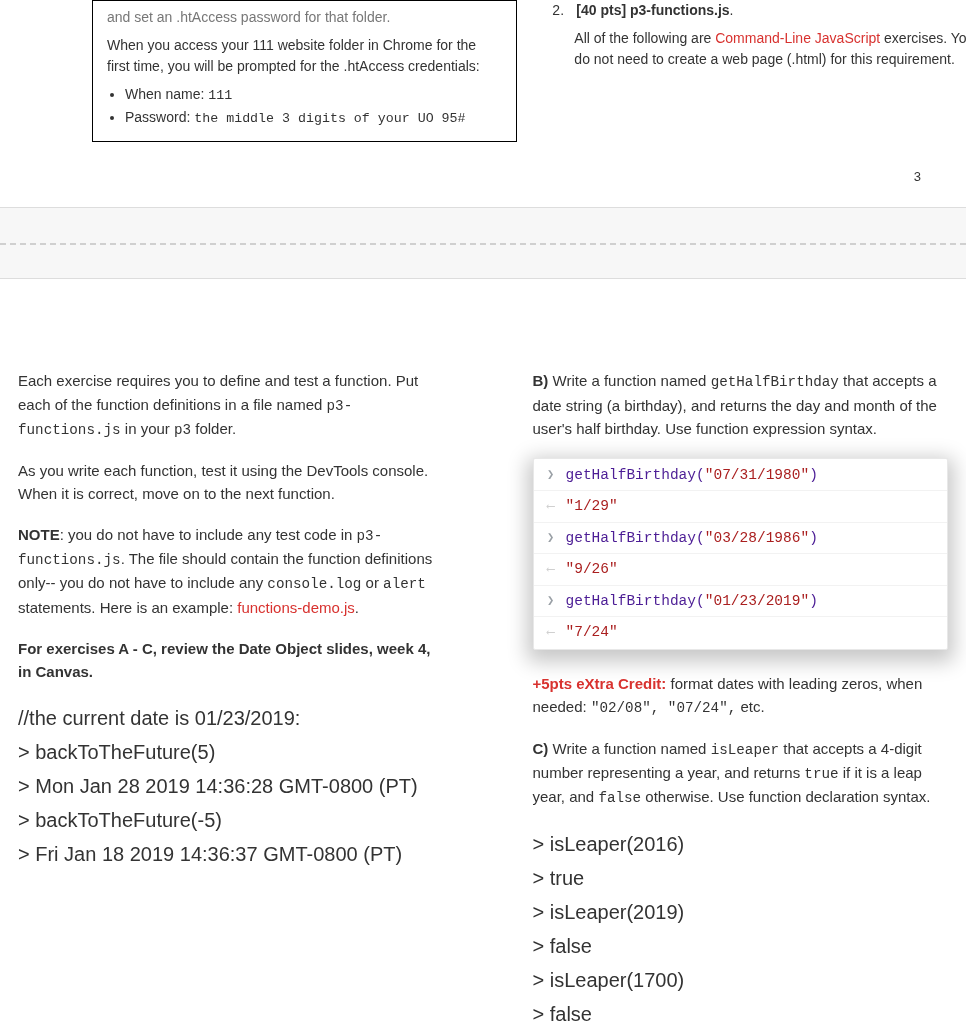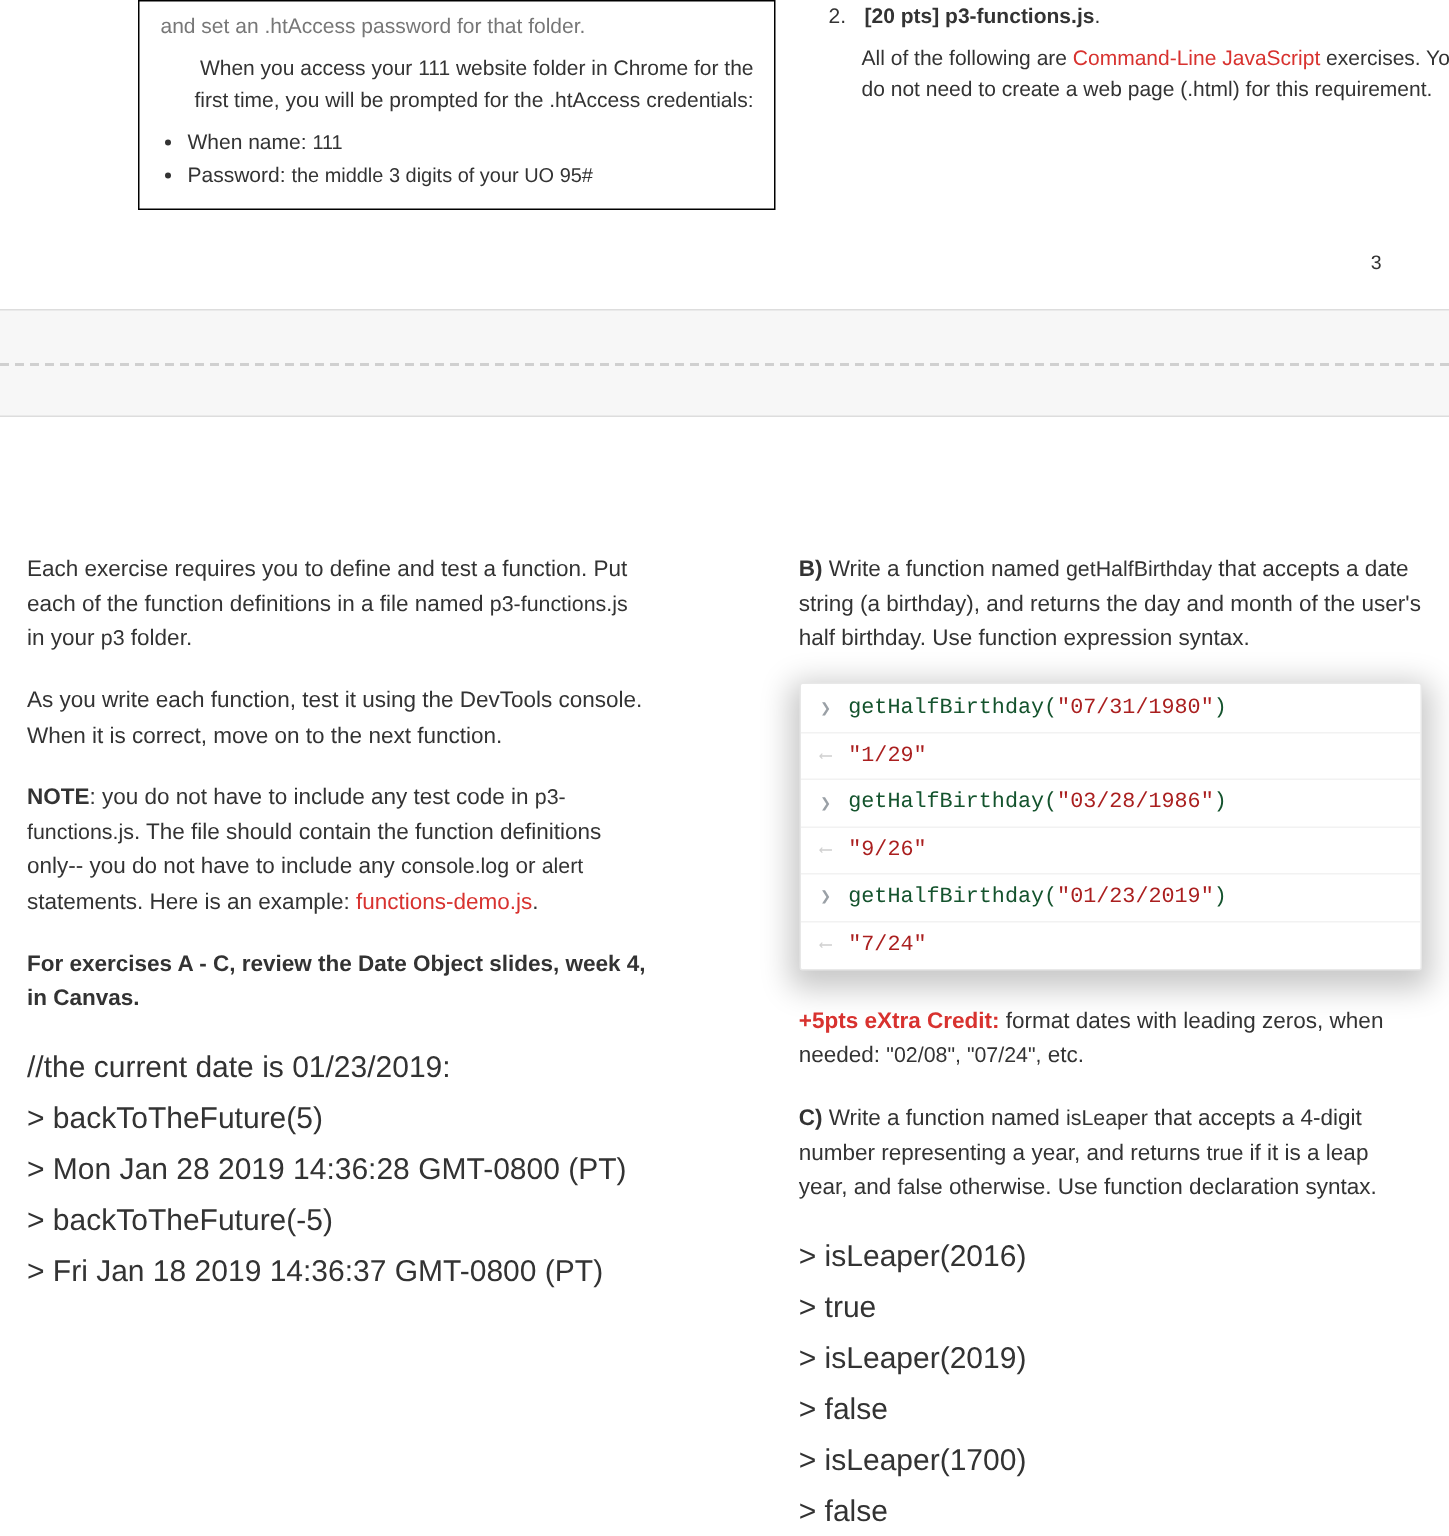--- a/index.html
+++ b/index.html
@@ -5,21 +5,21 @@
   html, body {
     margin: 0;
     padding: 0;
     background: #fff;
     font-family: "Helvetica Neue", Helvetica, Arial, sans-serif;
     font-size: 15px;
     color: #333;
     line-height: 1.55;
   }
   code, .mono {
-    font-family: Liberation Sans, sans-serif;
+    font-family: Liberation Mono, monospace;
     font-size: 0.95em;
   }
   a.link, .red {
     color: #d8322f;
     text-decoration: none;
   }
   .page-section {
     width: 930px;
     margin: 0 auto;
   }
@@ -93,21 +93,21 @@
   
   .content-columns {
     display: flex;
     gap: 99px;
   }
   .content-columns > div {
     flex: 1 1 50%;
     min-width: 0;
   }
   p { margin: 0 0 18px 0; }
-  p.tight { margin-bottom: 6px; text-align: right; }
+  p.tight { margin-bottom: 6px; }
   .strong { font-weight: 700; }
   pre.plain {
     font-family: Liberation Sans, sans-serif;
     font-size: 20px;
     line-height: 1.7;
     margin: 4px 0 0 0;
     white-space: pre;
   }
   
   .console-panel {
@@ -130,21 +130,21 @@
   .console-row:last-child { border-bottom: none; }
   .chev {
     font-size: 12px;
     line-height: 1;
     width: 10px;
     text-align: center;
   }
   .chev-in  { color: #9aa0a6; }
   .chev-out { color: #d0d0d0; font-family: inherit; }
   .console-row .out { color: #aa1f1f; }
-  .console-row .fn  { color: #14532d; }
+  .console-row .fn  { color: #4c1d95; }
   .console-row .arg { color: #aa1f1f; }
 </style>
 </head>
 <body>
 
 <div class="page-section pad-l pad-r">
   <div class="top-columns">
 
     <div class="top-left">
       <div class="cut-top">and set an .htAccess password for that folder.</div>
@@ -155,21 +155,21 @@
         </li>
         <li>
           <span>Password: </span><span class="mono">the middle 3 digits of your UO 95#</span>
         </li>
       </ul>
     </div>
 
     <div class="top-right">
       <div class="pr-line">
         <span class="num">2.</span>
-        <span><span class="strong">[20 pts] p3-functions.js</span>.</span>
+        <span><span class="strong">[40 pts] p3-functions.js</span>.</span>
       </div>
       <p style="margin-left:22px">
         <span>All of the following are </span><a href="#" class="link">Command-Line JavaScript</a><span> exercises. You do not need to create a web page (.html) for this requirement.</span>
       </p>
     </div>
   </div>
 </div>
 <div class="page-num">3</div>
 
 <div class="page-gap"></div>

